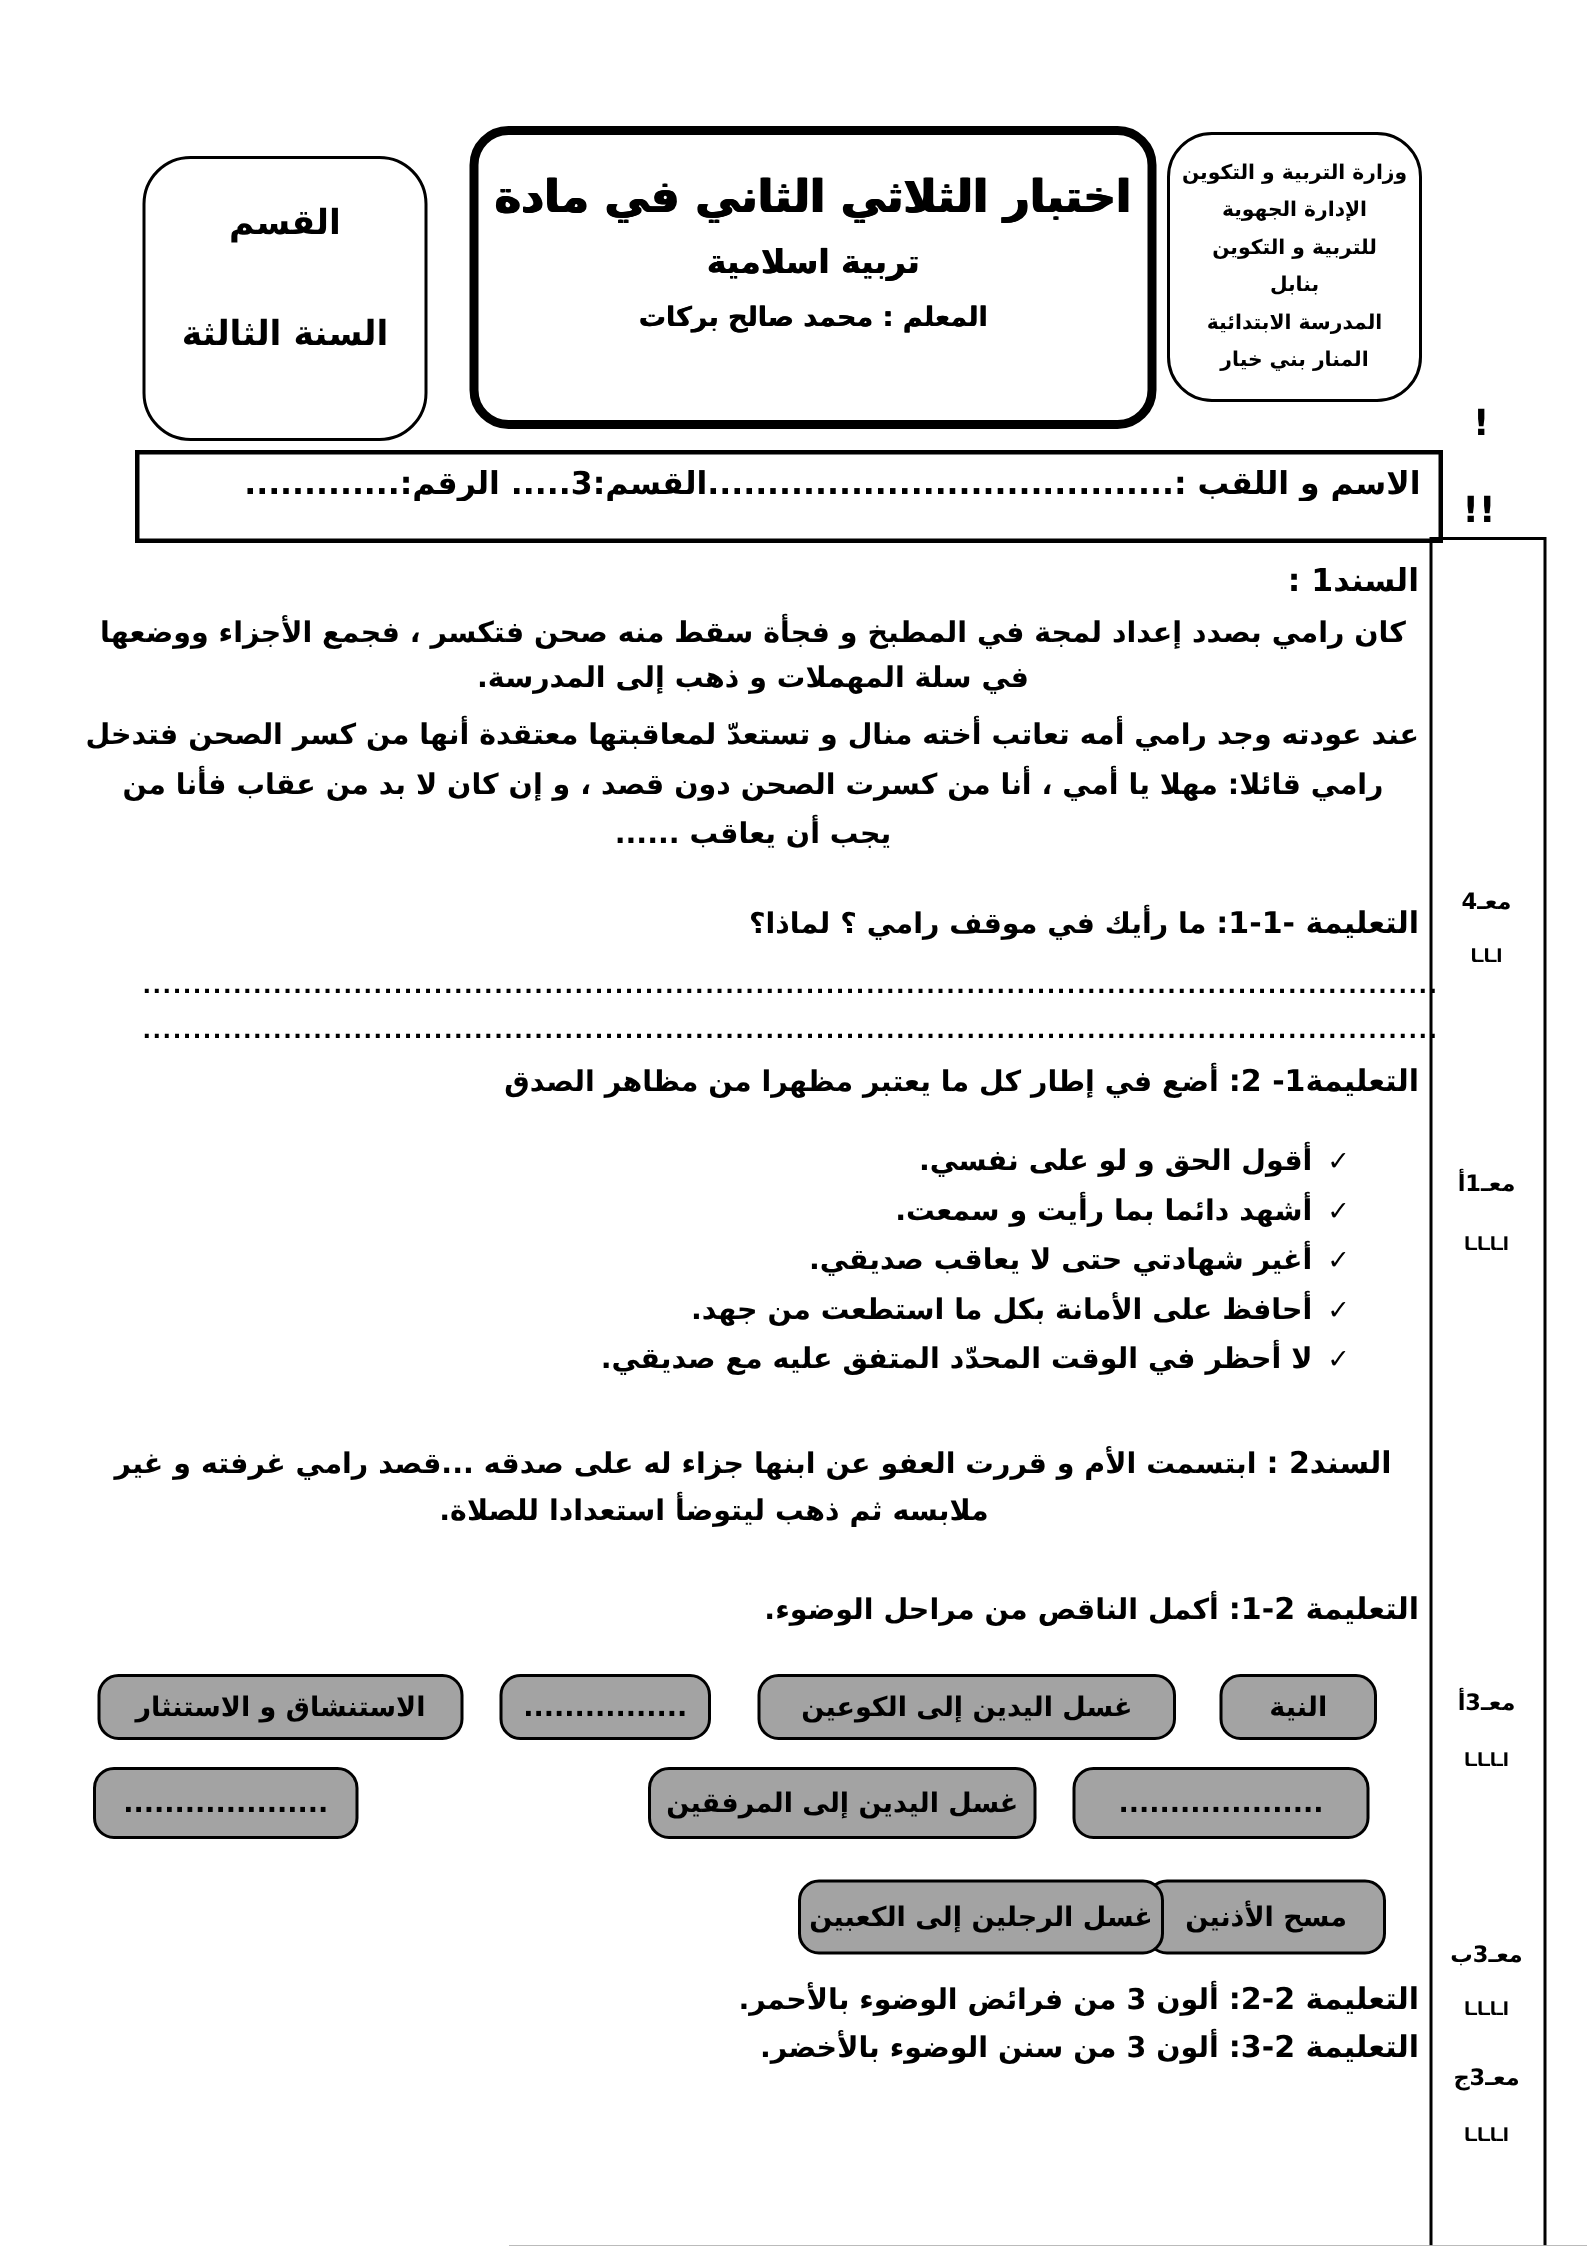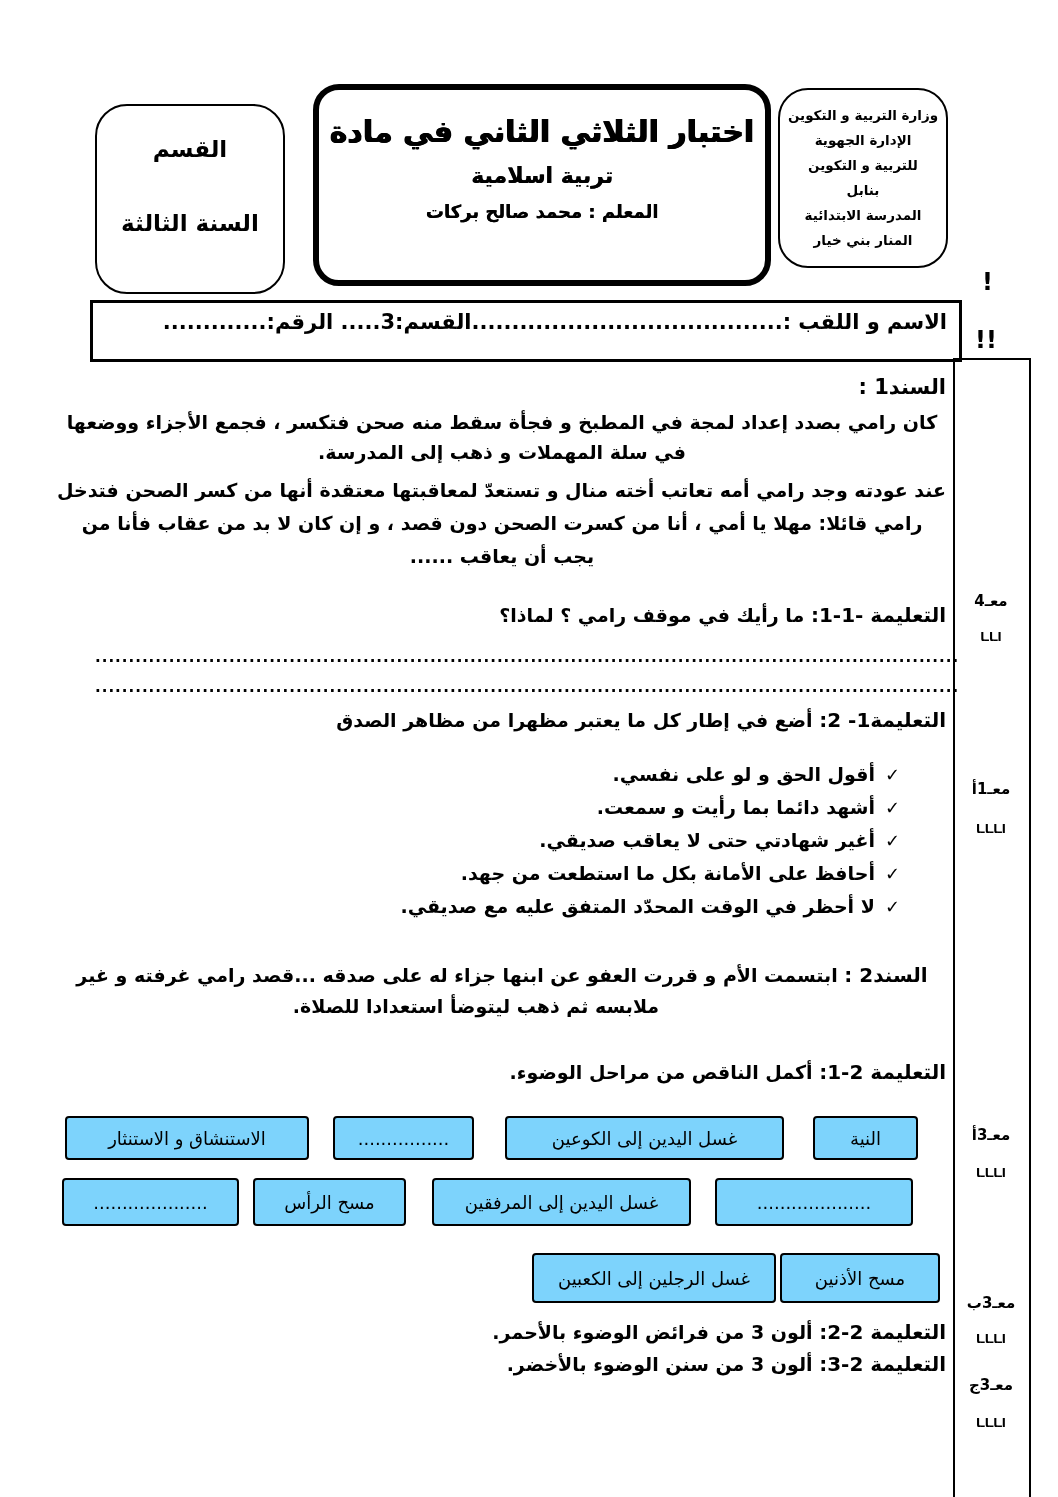--- a/index.html
+++ b/index.html
@@ -78,37 +78,37 @@
   .checklist .item { font-size:19px; font-weight:bold; line-height:33px; white-space:nowrap; }
   .checklist .chk { display:inline-block; margin-left:10px; font-size:18px; }
 
   .s2 { top:960px; }
   .s2 .lbl { font-size:20px; }
   .s2 .ln { line-height:31px; }
   .s2 .center { text-align:center; width:640px; margin-right:150px; }
 
   
   .wbox {
-    position:absolute; border:2px solid #000; border-radius:4px;
+    position:absolute; border:2px solid #000; border-radius:14px;
     display:flex; align-items:center; justify-content:center;
-    font-size:18px; font-weight:normal; direction:rtl; white-space:nowrap; overflow:hidden;
-    box-sizing:border-box; background:#7dd3fc;
+    font-size:18px; font-weight:bold; direction:rtl; white-space:nowrap; overflow:hidden;
+    box-sizing:border-box; background:#a3a3a3;
   }
   .r1 { top:1116px; height:44px; }
   .r2 { top:1178px; height:48px; }
   .r3 { top:1253px; height:50px; }
   .b11 { left:813px; width:105px; }
   .b12 { left:505px; width:279px; }
   .b13 { left:333px; width:141px; }
   .b14 { left:65px;  width:244px; }
   .b21 { left:715px; width:198px; }
   .b22 { left:432px; width:259px; }
   .b23 { left:253px; width:153px; }
   .b24 { left:62px;  width:177px; }
-  .b31 { left:780px; width:160px; }
+  .b31 { left:764px; width:160px; }
   .b32 { left:532px; width:244px; }
 </style>
 </head>
 <body>
 
 <div class="page">
 
   <div class="class-box">
     <div class="t1">القسم</div>
     <div class="t2">السنة الثالثة</div>
@@ -191,21 +191,20 @@
     <span class="lbl">التعليمة 2-1:</span><span> أكمل الناقص من مراحل الوضوء.</span>
   </div>
 
   <div class="wbox r1 b11">النية</div>
   <div class="wbox r1 b12">غسل اليدين إلى الكوعين</div>
   <div class="wbox r1 b13">................</div>
   <div class="wbox r1 b14">الاستنشاق و الاستنثار</div>
 
   <div class="wbox r2 b21">....................</div>
   <div class="wbox r2 b22">غسل اليدين إلى المرفقين</div>
-  <div class="wbox r2 b23">مسح الرأس</div>
   <div class="wbox r2 b24">....................</div>
 
   <div class="wbox r3 b31">مسح الأذنين</div>
   <div class="wbox r3 b32">غسل الرجلين إلى الكعبين</div>
 
   <div class="task t22">
     <span class="lbl">التعليمة 2-2:</span><span> ألون 3 من فرائض الوضوء بالأحمر.</span>
   </div>
   <div class="task t23">
     <span class="lbl">التعليمة 2-3:</span><span> ألون 3 من سنن الوضوء بالأخضر.</span>

